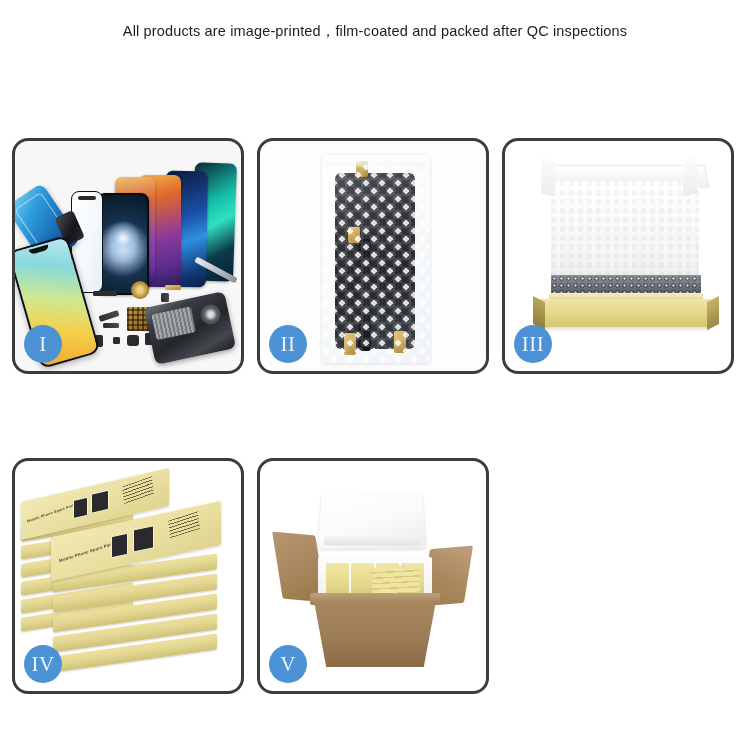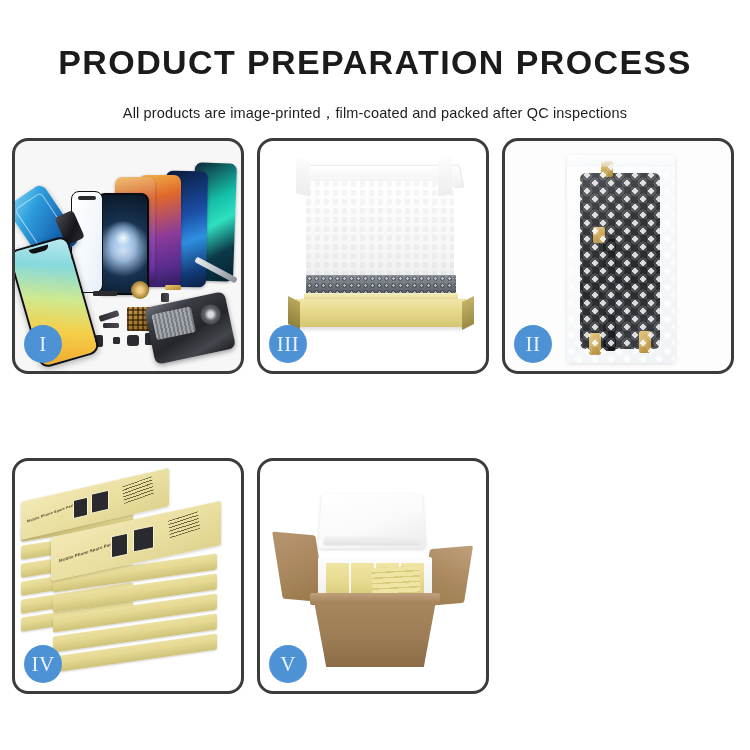--- a/index.html
+++ b/index.html
@@ -515,21 +515,20 @@
     position: absolute;
     width: 14px; height: 20px;
     background: rgba(130,106,70,.6);
     border-radius: 1px;
   }
 </style>
 </head>
 <body>
 
 <div class="header">
-  <h1 class="title">PRODUCT PREPARATION PROCESS</h1>
   <p class="subtitle">All products are image-printed，film-coated and packed after QC inspections</p>
 </div>
 
 <div class="grid">
 
   <div class="panel p1">
     <div class="panel-stage">
       <div class="phone ph-e"></div>
       <div class="phone ph-d"></div>
       <div class="phone ph-c"></div>
@@ -555,47 +554,47 @@
         <div class="cp cp-chip" style="left:38px; top:56px; width:12px; height:11px; border-radius:3px;"></div>
         <div class="cp cp-chip" style="left:56px; top:54px; width:8px; height:12px;"></div>
         <div class="cp cp-gold" style="left:66px; top:50px; width:7px; height:10px;"></div>
         <div class="cp cp-flex" style="left:84px; top:52px; width:14px; height:5px;"></div>
         <div class="cp cp-chip" style="left:88px; top:64px; width:6px; height:6px;"></div>
       </div>
     </div>
     <div class="badge">I</div>
   </div>
 
-  <div class="panel p3">
-    <div class="panel-stage">
-      <div class="box3-lid"></div>
-      <div class="foam3"></div>
-      <div class="foam3-left"></div>
-      <div class="foam3-right"></div>
-      <div class="parts3"></div>
-      <div class="box3-rim"></div>
-      <div class="box3-front"></div>
-    </div>
-    <div class="badge">III</div>
-  </div>
-
   <div class="panel p2">
     <div class="panel-stage">
       <div class="bag">
         <div class="lcd"></div>
         <div class="flexcable"></div>
         <div class="gold-tab" style="left:34px; top:6px;"></div>
         <div class="gold-tab" style="left:26px; top:72px;"></div>
         <div class="gold-tab" style="left:22px; bottom:8px; height:22px;"></div>
         <div class="gold-tab" style="left:72px; bottom:10px; height:22px;"></div>
         <div class="bubbles"></div>
         <div class="bag-seal"></div>
       </div>
     </div>
     <div class="badge">II</div>
+  </div>
+
+  <div class="panel p3">
+    <div class="panel-stage">
+      <div class="box3-lid"></div>
+      <div class="foam3"></div>
+      <div class="foam3-left"></div>
+      <div class="foam3-right"></div>
+      <div class="parts3"></div>
+      <div class="box3-rim"></div>
+      <div class="box3-front"></div>
+    </div>
+    <div class="badge">III</div>
   </div>
 
   <div class="panel p4">
     <div class="panel-stage">
       <div class="stack">
 
         <div class="bx" style="left:6px;  top:58px;  width:112px; height:14px; transform:skewY(-9deg);"></div>
         <div class="bx" style="left:6px;  top:76px;  width:112px; height:14px; transform:skewY(-9deg);"></div>
         <div class="bx" style="left:6px;  top:94px;  width:112px; height:14px; transform:skewY(-9deg);"></div>
         <div class="bx" style="left:6px;  top:112px; width:112px; height:14px; transform:skewY(-9deg);"></div>

